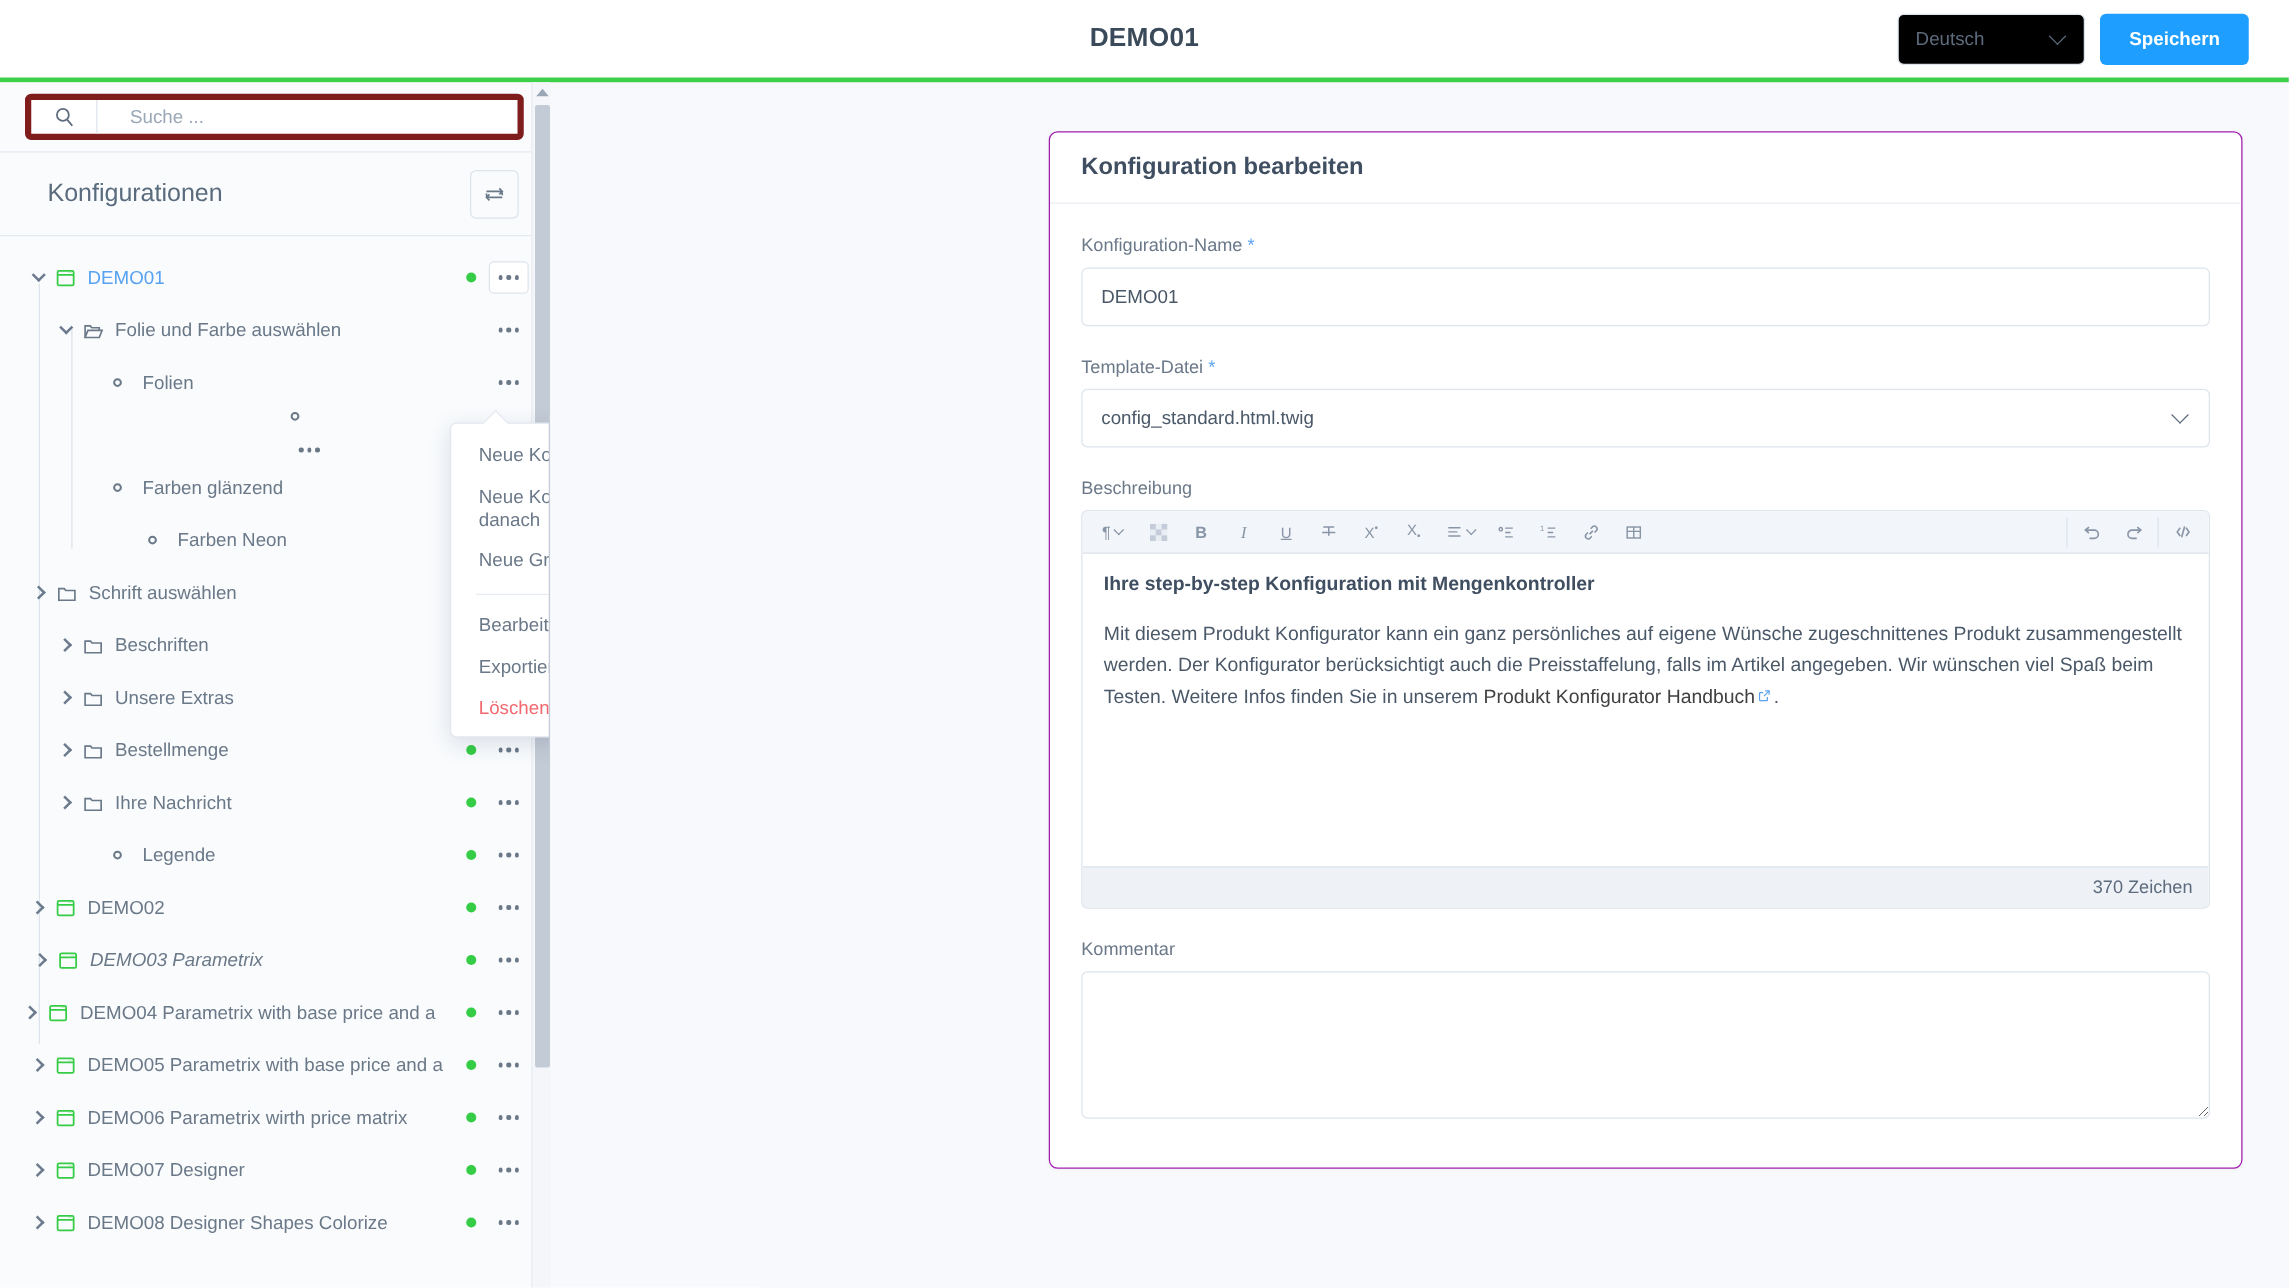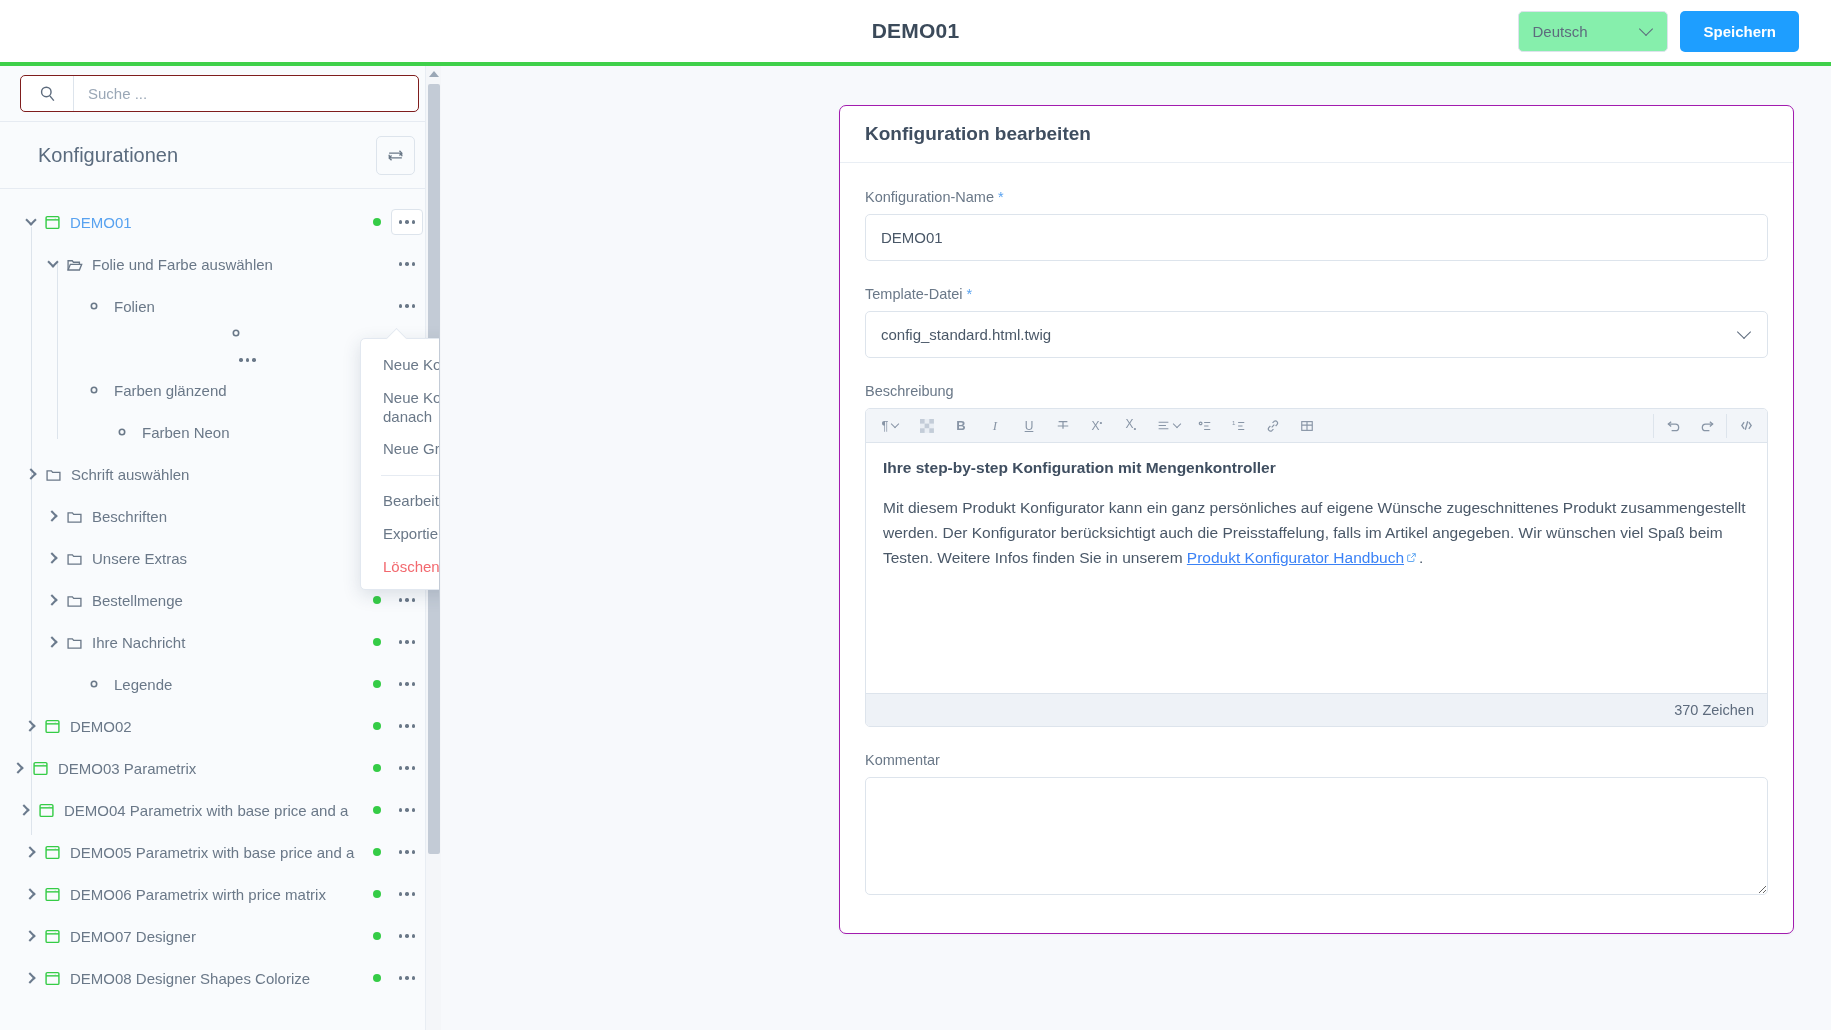--- a/index.html
+++ b/index.html
@@ -24,21 +24,21 @@
     font-size: 21px; font-weight: 700; color: #3b4a5a;
     letter-spacing: .2px;
   }
   .topbar-right {
     position: absolute; right: 32px; top: 11px;
     display: flex; align-items: center; gap: 12px;
   }
   .lang-select {
     width: 150px; height: 41px;
     border: 1px solid #dde3ec; border-radius: 5px;
-    background: #86efac; display: flex; align-items: center;
+    background: #000000; display: flex; align-items: center;
     padding: 0 13px; justify-content: space-between;
     cursor: pointer;
   }
   .lang-select span { font-size: 15px; color: #5d6b7d; }
   .chev {
     width: 10px; height: 10px; border-right: 1.6px solid #5d6b7d;
     border-bottom: 1.6px solid #5d6b7d; transform: rotate(45deg);
     margin-top: -5px; margin-right: 3px;
   }
   .save-btn {
@@ -54,22 +54,23 @@
     border-right: 1px solid #e3e9f0;
     overflow: hidden;
   }
   .search-row {
     height: 56px; display: flex; align-items: center;
     padding: 0 20px; border-bottom: 1px solid #e6ebf2;
     background: #f9fbfd;
   }
   .search-box {
     display: flex; width: 100%; height: 37px;
-    border: 1px solid #7f1d1d; border-radius: 5px; background: #fff;
+    border: 5px solid #7f1d1d; border-radius: 5px; background: #fff;
     overflow: hidden;
+    gap: 12px;
   }
   .search-icon-btn {
     width: 53px; border-right: 1px solid #dde4ec;
     display: flex; align-items: center; justify-content: center;
     cursor: pointer;
   }
   .search-input {
     flex: 1; border: none; outline: none; font-size: 15px;
     padding: 0 14px; color: #5d6b7d; background: transparent;
     font-family: "Liberation Sans", sans-serif;
@@ -209,21 +210,21 @@
   }
   .editor-area {
     height: 250px; padding: 16px 17px; overflow: hidden;
   }
   .ed-h {
     font-size: 15.5px; font-weight: 700; color: #3f4e60; margin: 0 0 18px 0;
   }
   .ed-p {
     font-size: 15.5px; color: #4a5868; line-height: 1.62; margin: 0;
   }
-  .ed-link { color: #3b82f6; text-decoration: underline; }
+  .ed-link { color: #404040; }
   .editor-footer {
     height: 33px; background: #eef2f7; border-top: 1px solid #dde4ec;
     display: flex; align-items: center; justify-content: flex-end;
     padding-right: 13px; font-size: 14.5px; color: #5d6b7d;
   }
 
   .txtarea {
     width: 100%; height: 118px; border: 1px solid #dde4ec; border-radius: 5px;
     resize: both; outline: none; padding: 10px 13px; font-size: 15px;
     color: #4a5868; background: #fff;
@@ -503,21 +504,21 @@
             </svg>
           </div>
           <div class="label">DEMO02</div>
           <span class="dot" style="background:#35cc46"></span>
           <div class="dots">
             <i></i>
             <i></i>
             <i></i>
           </div>
         </div>
-        <div class="tree-row" style="padding-left: 6px;">
+        <div class="tree-row" style="padding-left: 20px; font-style: italic;">
           <div class="tw">
             <span class="caret right"></span>
           </div>
           <div class="ic">
             <svg width="17" height="17" viewBox="0 0 18 18" fill="none" stroke="#35cc46" stroke-width="1.5">
               <rect x="2.2" y="2.8" width="13.6" height="12.4" rx="1.3"></rect>
               <line x1="2.2" y1="6.2" x2="15.8" y2="6.2"></line>
               <line x1="12" y1="4.4" x2="12" y2="4.6"></line>
               <line x1="13.6" y1="4.4" x2="13.6" y2="4.6"></line>
             </svg>

